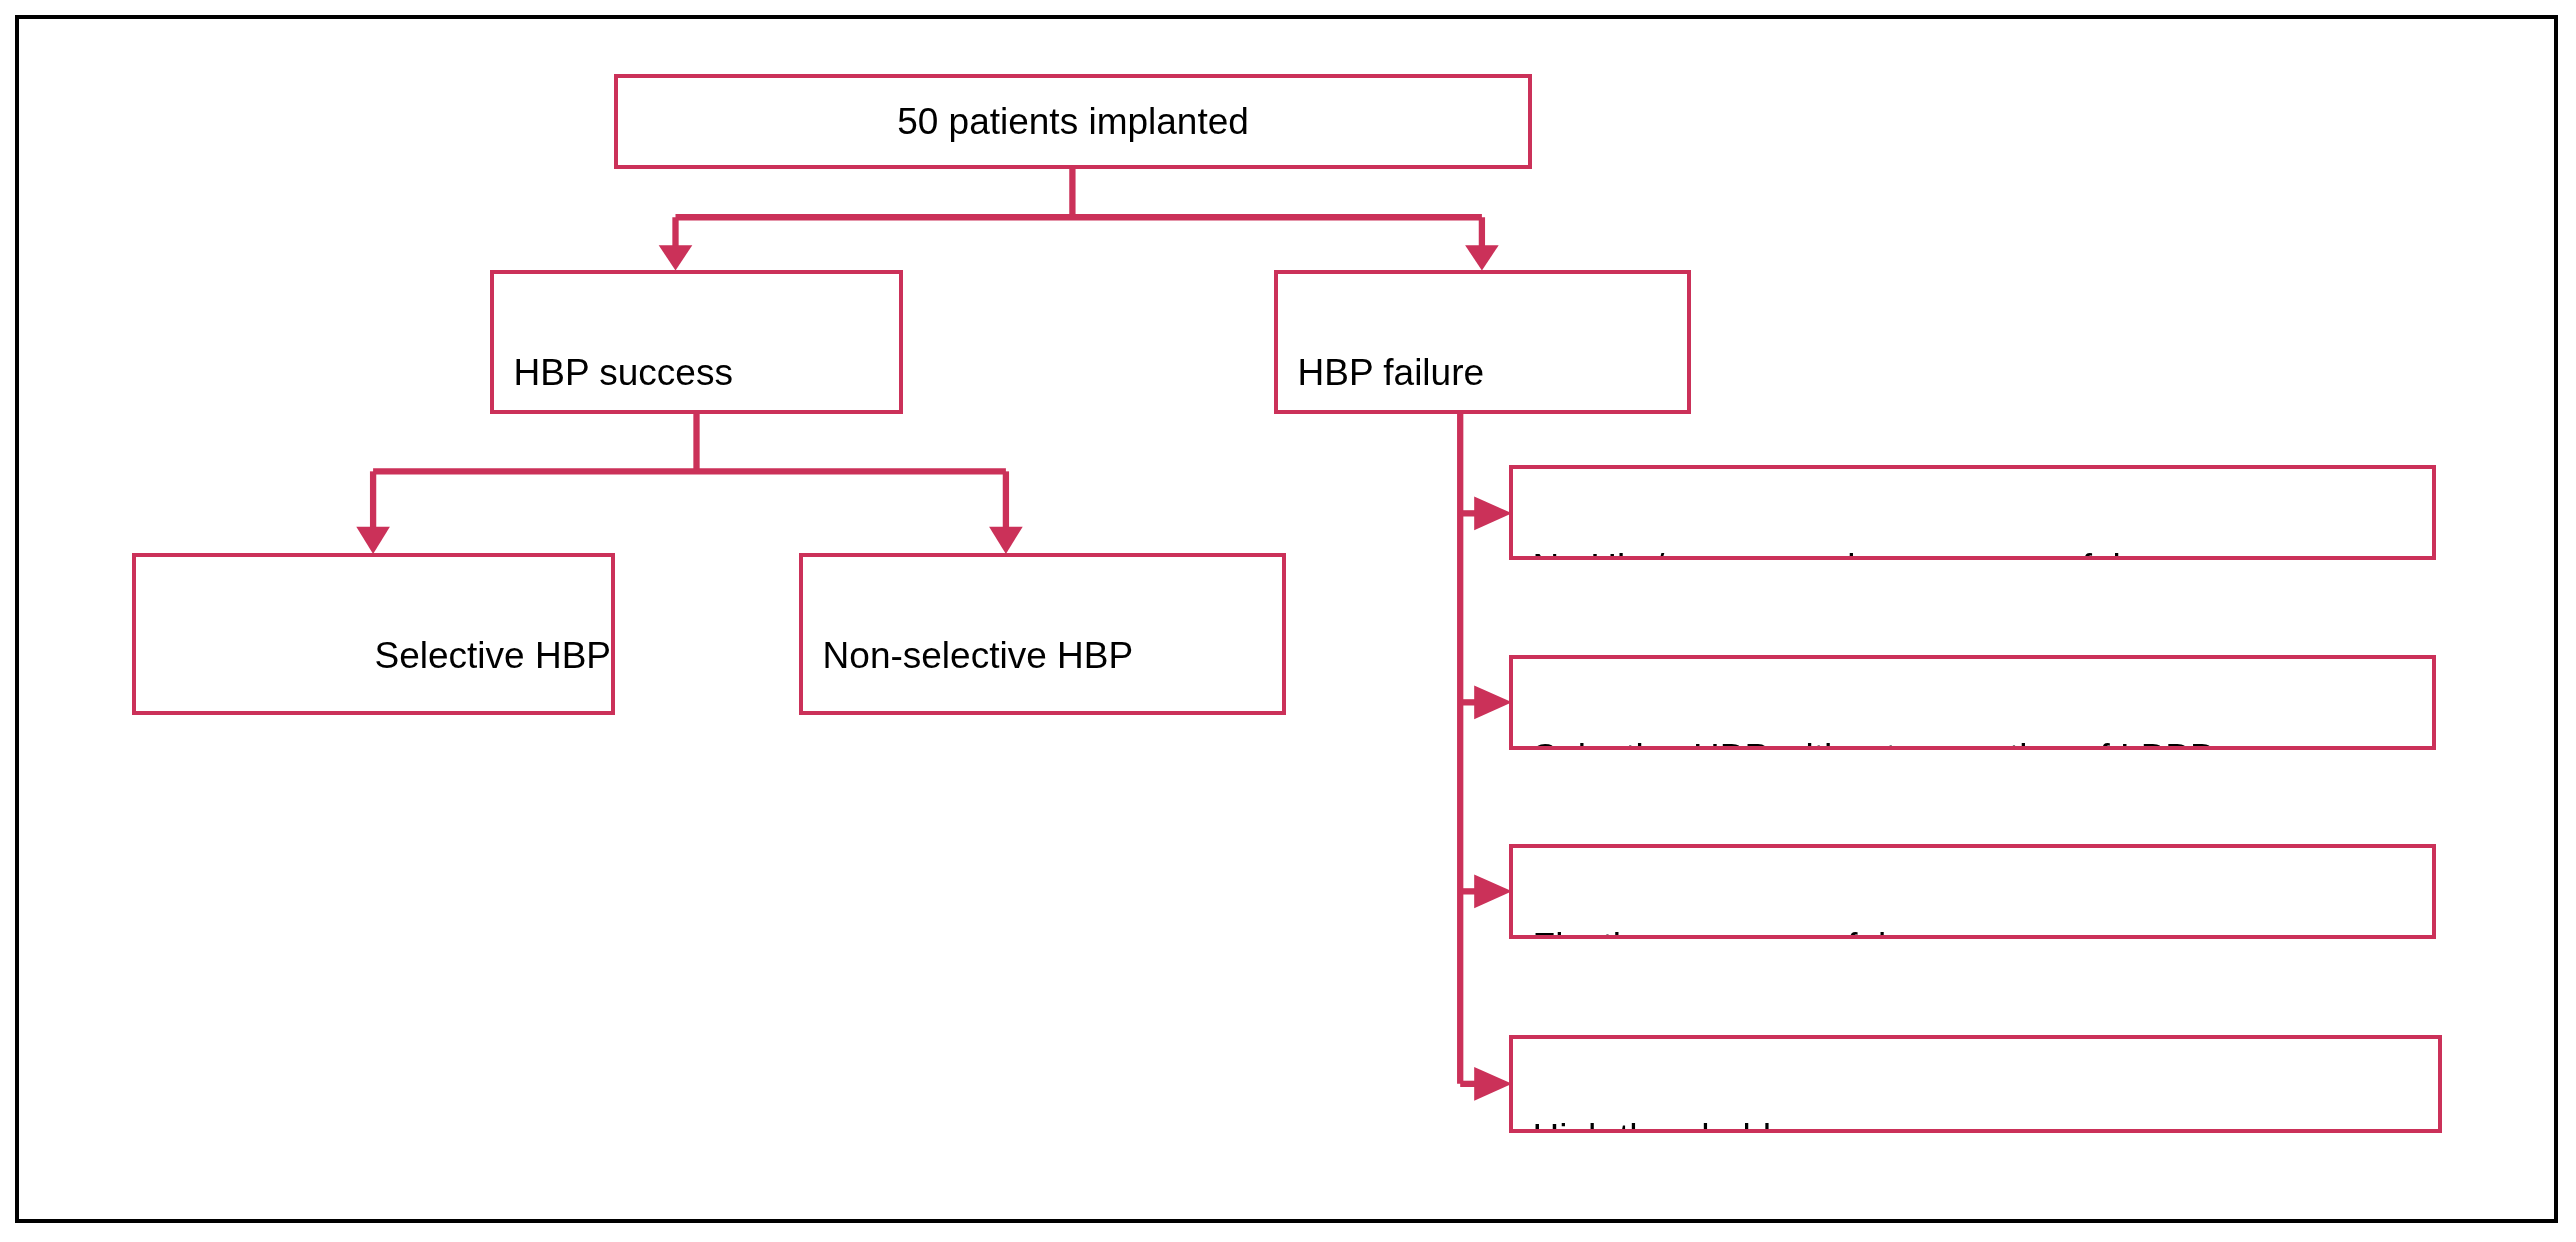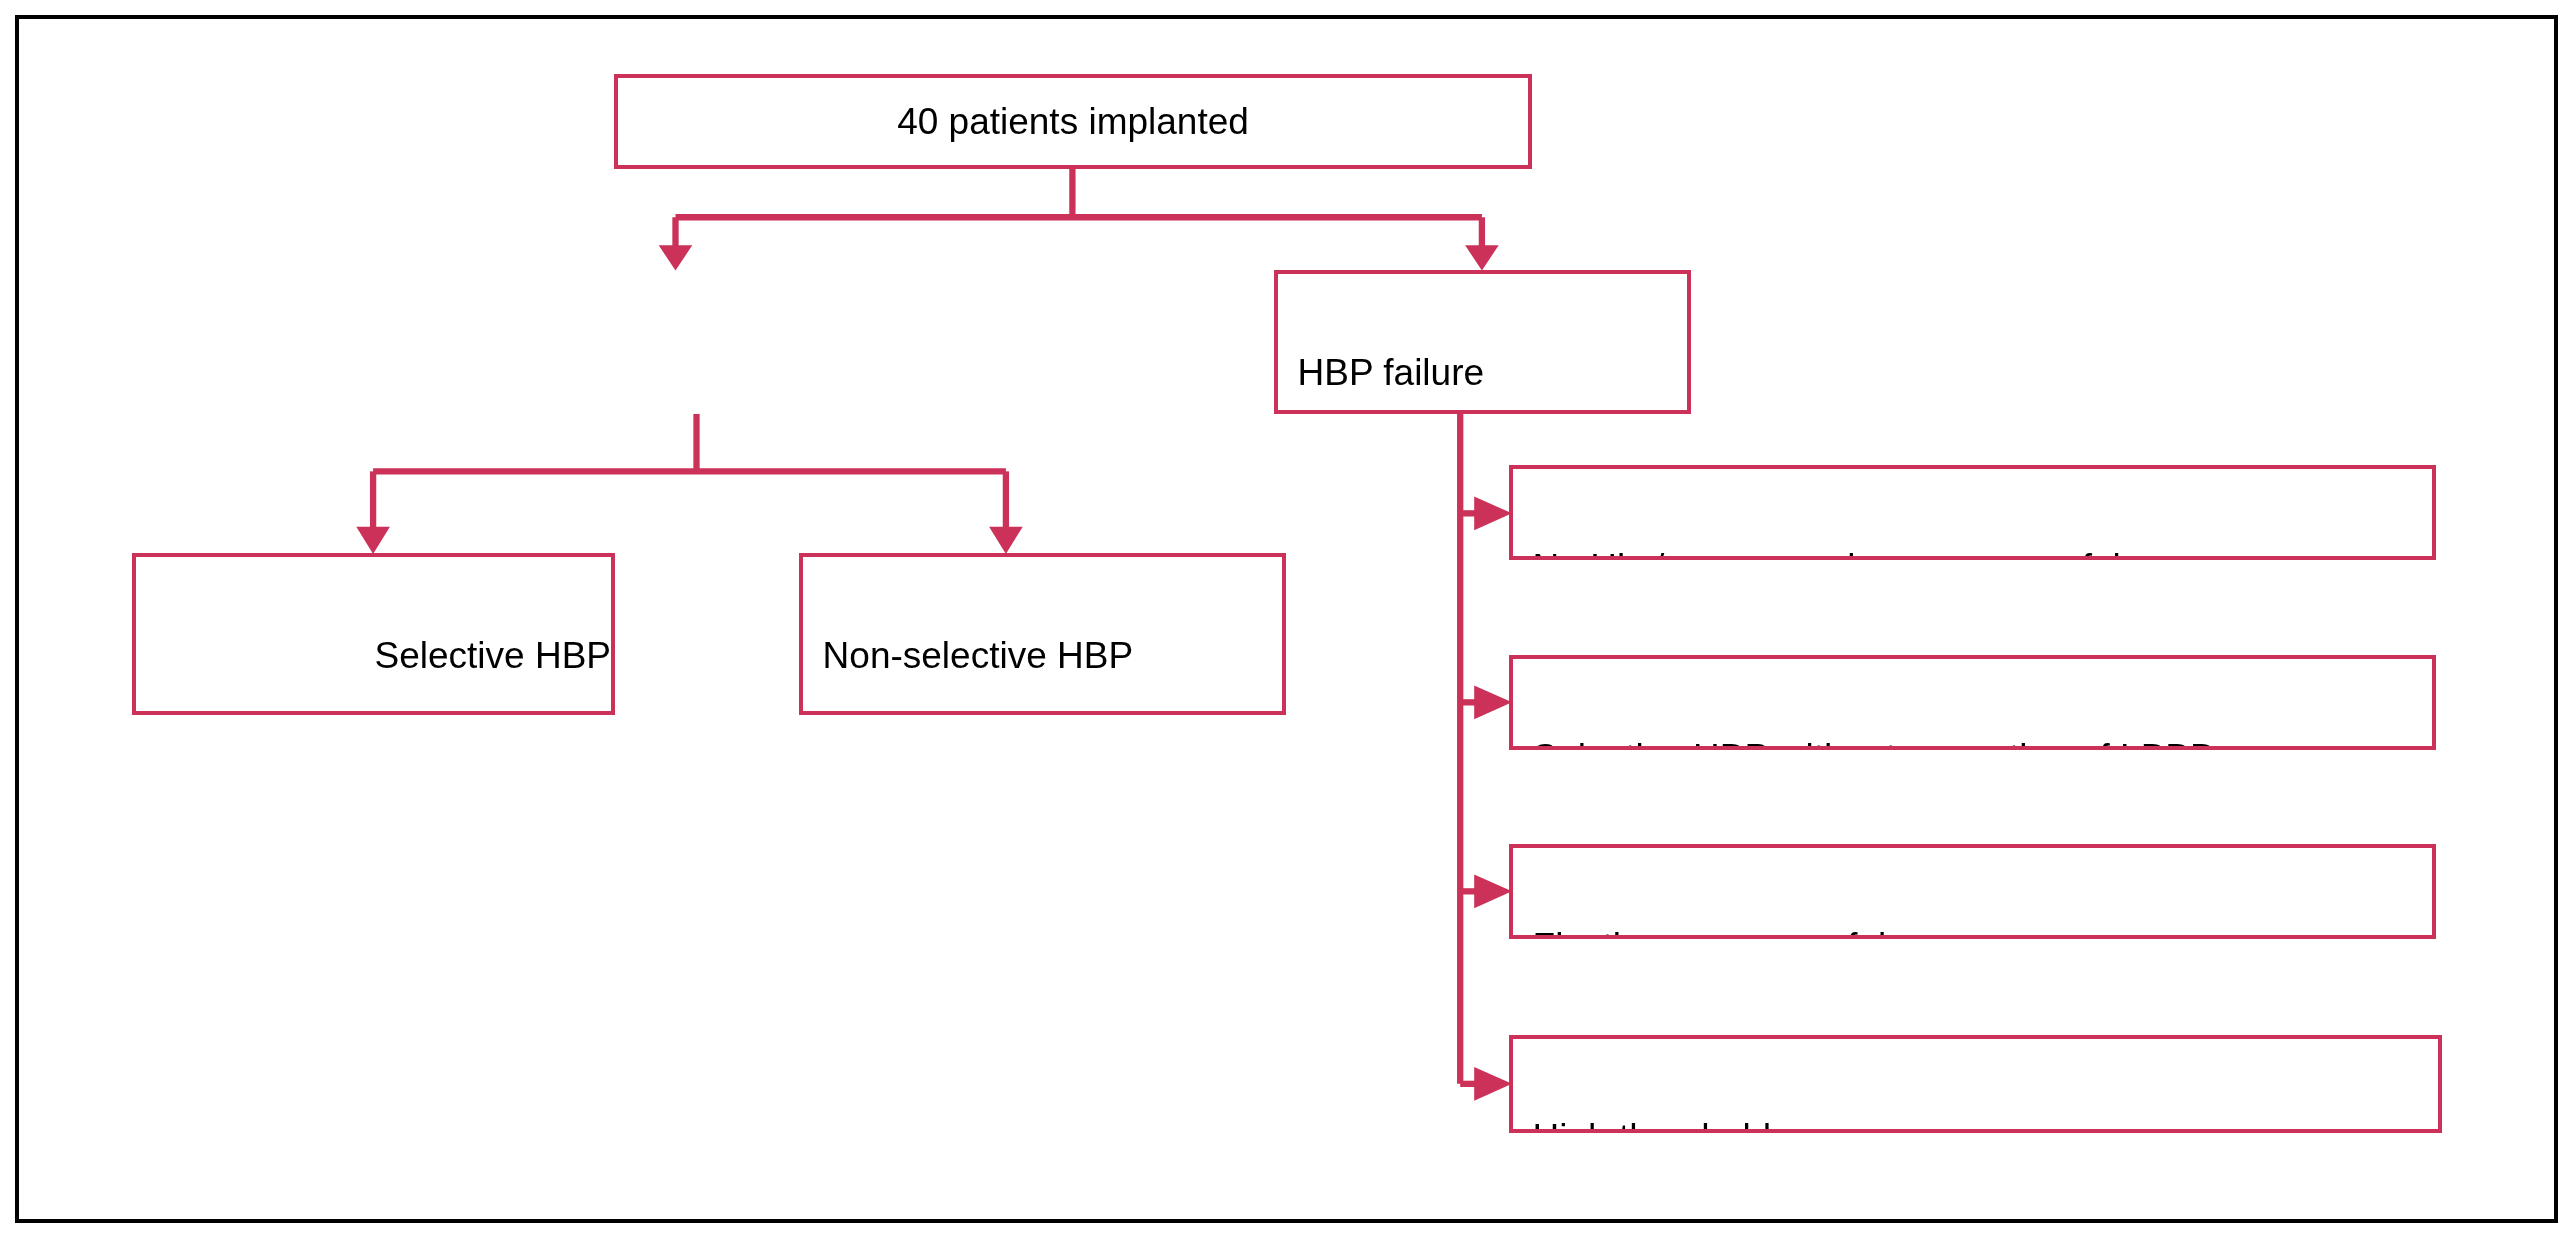--- a/index.html
+++ b/index.html
@@ -110,23 +110,27 @@
 
       <line x1="2086" y1="1273" x2="2112" y2="1273"></line>
       <polygon stroke="none" points="2106,1249 2160,1273 2106,1297"></polygon>
 
       <line x1="2086" y1="1548" x2="2112" y2="1548"></line>
       <polygon stroke="none" points="2106,1524 2160,1548 2106,1572"></polygon>
     </g>
   </svg>
 
   <div class="node node-center" id="node-root">
-    <span class="line1">40 patients implanted</span>
+    <span class="line1">50 patients implanted</span>
   </div>
 
+  <div class="node node-left" id="node-success">
+    <span class="line1">HBP success</span>
+    
+  </div>
 
   <div class="node node-left" id="node-failure">
     <span class="line1">HBP failure</span>
     
   </div>
 
   <div class="node node-left" id="node-selective">
     <span class="line1">Selective HBP</span>
     
   </div>

